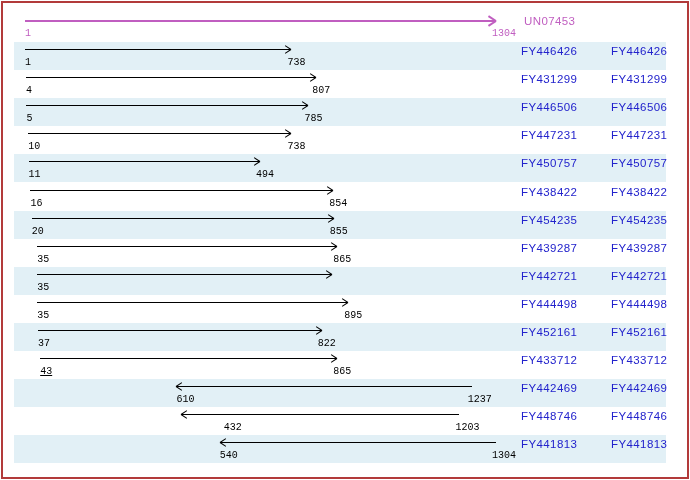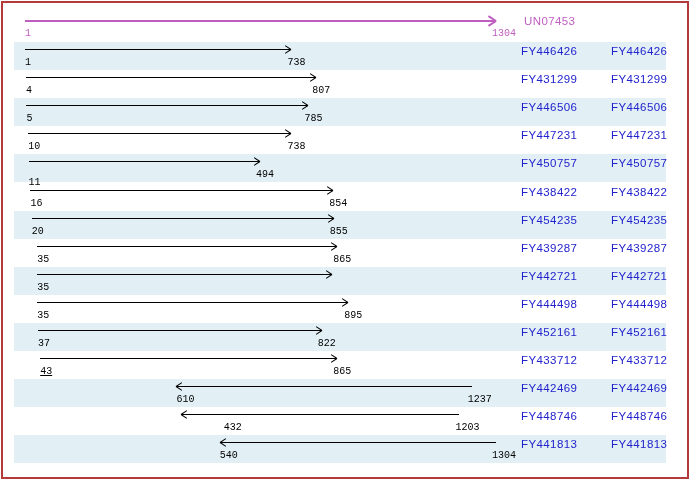--- a/index.html
+++ b/index.html
@@ -111,21 +111,21 @@
   </div>
       <div class="row" style="top: 123.3px; height: 28.1px;">
     <div class="arrow fw" style="left: 14.2533px; width: 263.153px;"></div>
     <span class="pos start" style="left: 14.2533px;">10</span>
     <span class="pos end" style="left: 273.406px;">738</span>
     <a class="acc col1">FY447231</a>
     <a class="acc col2">FY447231</a>
   </div>
       <div class="row hl" style="top: 151.4px; height: 28.1px;">
     <div class="arrow fw" style="left: 14.6147px; width: 231.343px;"></div>
-    <span class="pos start" style="left: 14.6147px; margin-top: 8px;">11</span>
+    <span class="pos start" style="left: 14.6147px;">11</span>
     <span class="pos end" style="left: 241.958px;">494</span>
     <a class="acc col1">FY450757</a>
     <a class="acc col2">FY450757</a>
   </div>
       <div class="row" style="top: 179.5px; height: 28.1px;">
     <div class="arrow fw" style="left: 16.4221px; width: 302.915px;"></div>
     <span class="pos start" style="left: 16.4221px;">16</span>
     <span class="pos end" style="left: 315.337px; text-align: right;">854</span>
     <a class="acc col1">FY438422</a>
     <a class="acc col2">FY438422</a>

